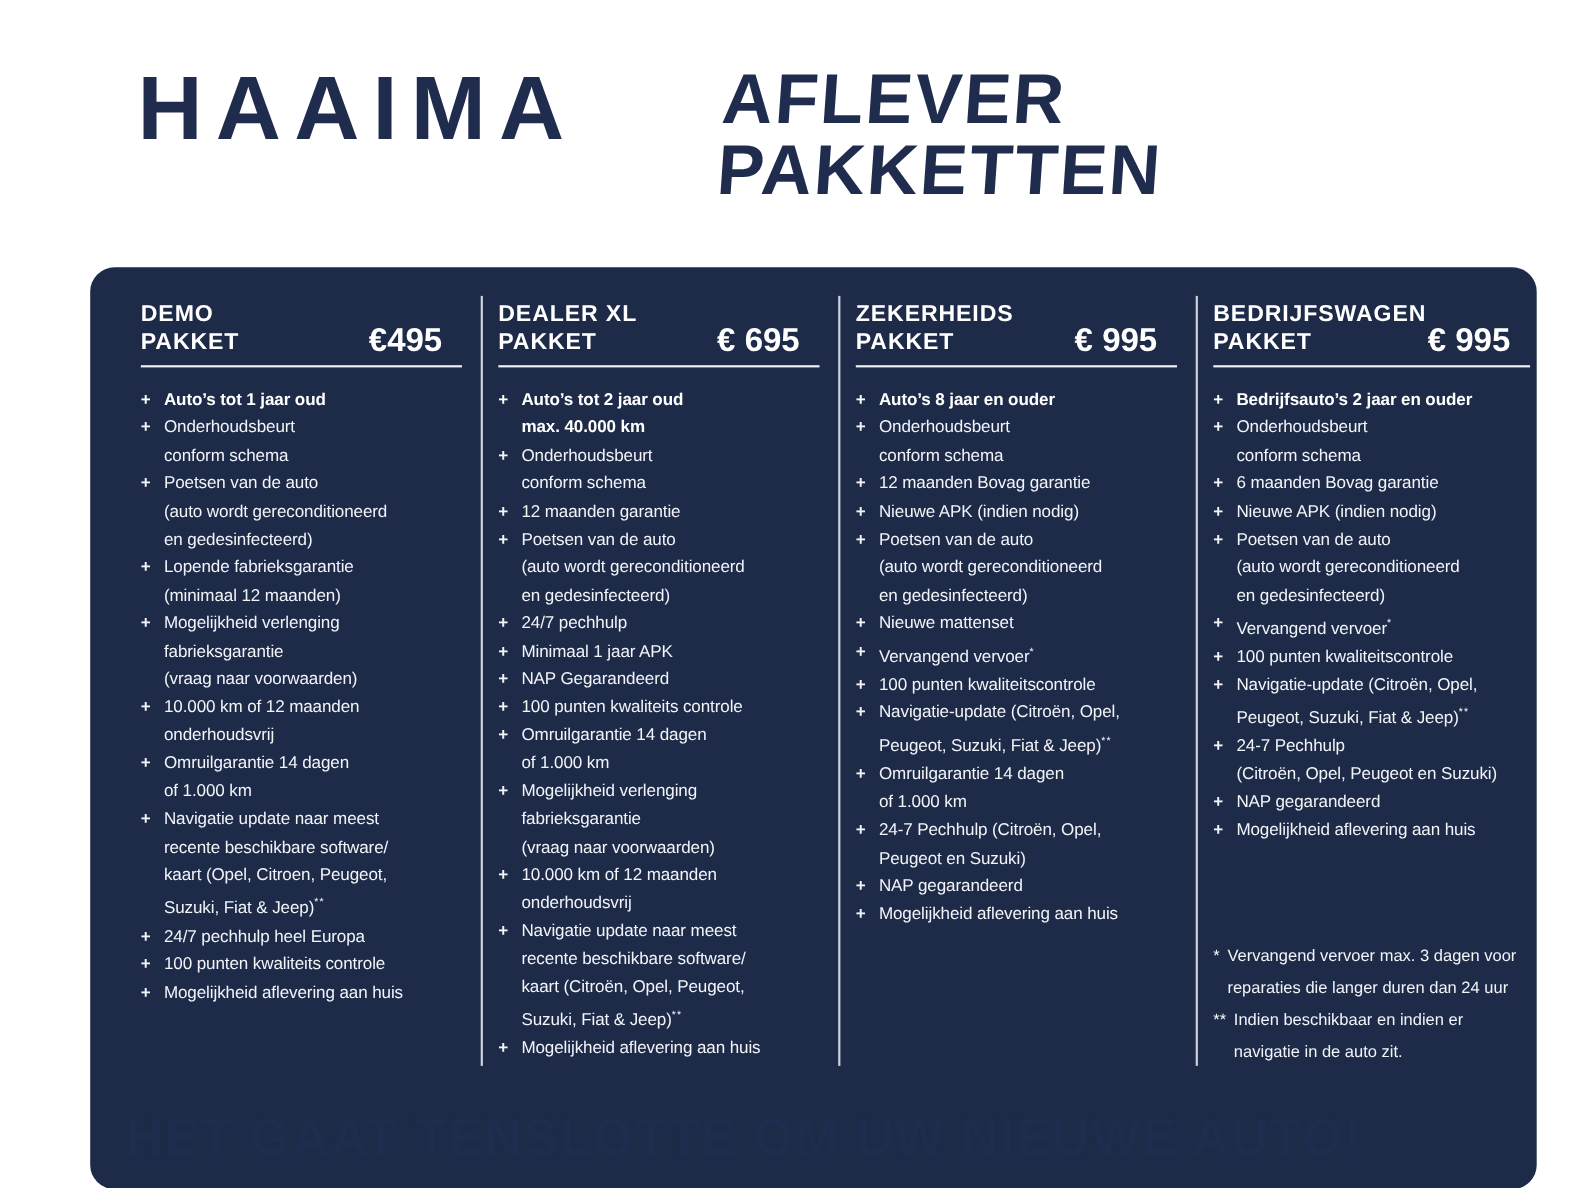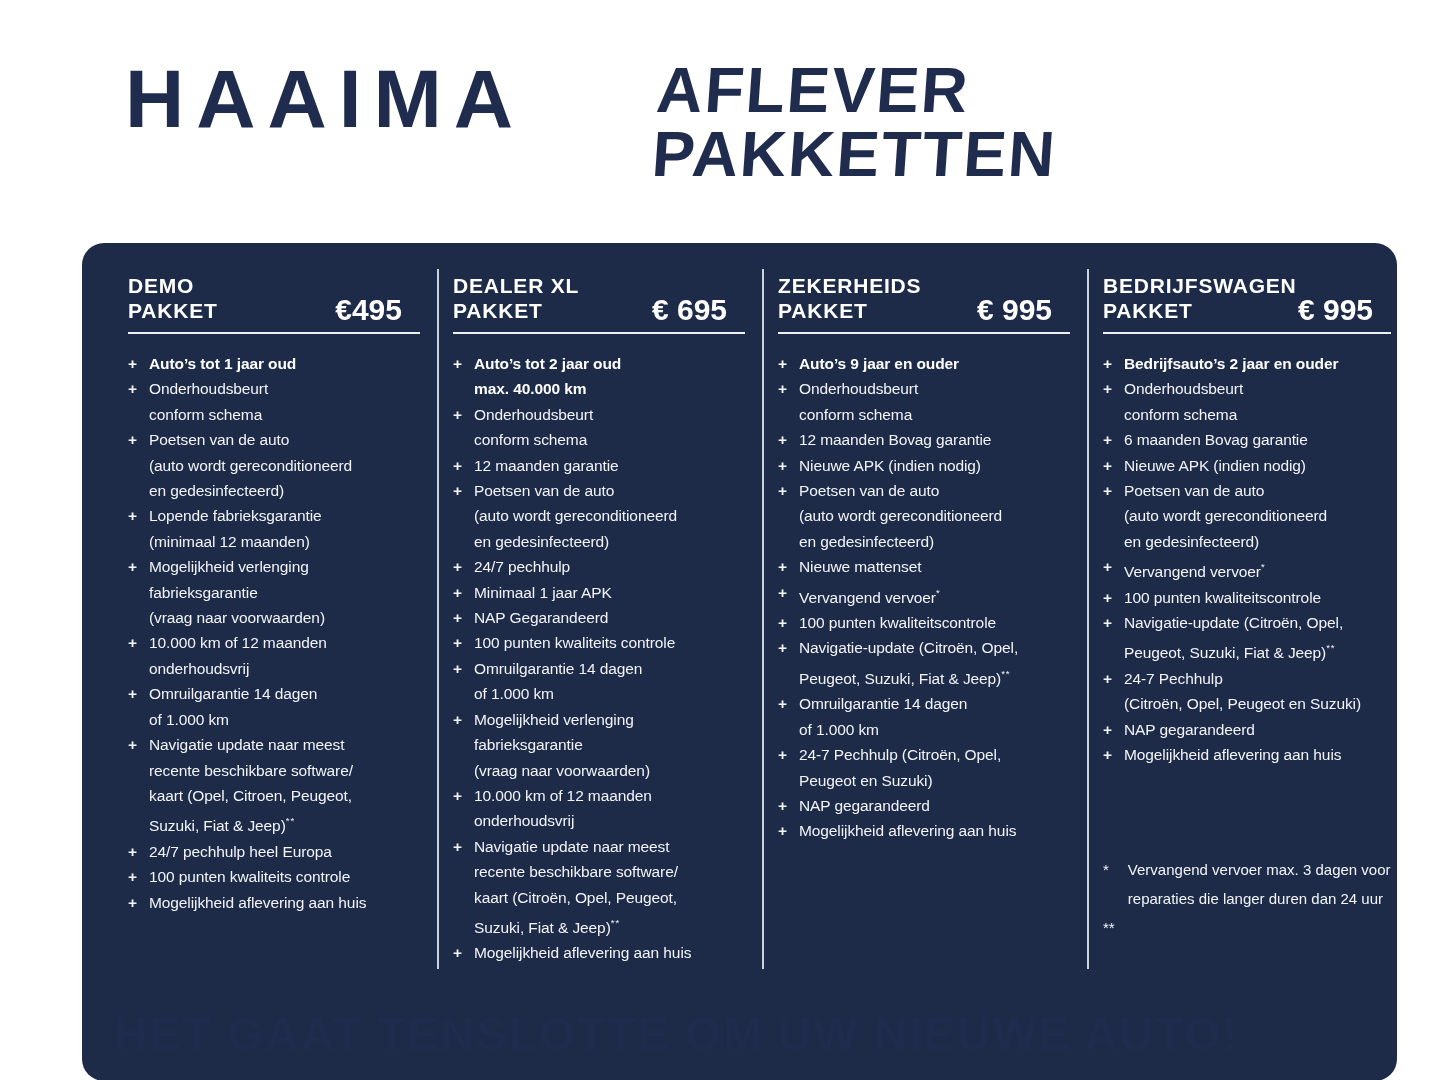--- a/index.html
+++ b/index.html
@@ -43,21 +43,21 @@
   .pkg-list{font-size:15.5px;line-height:25.4px;letter-spacing:-.1px;color:var(--light);}
   .item{display:flex;}
   .item .plus{flex:0 0 21px;font-weight:600;}
   .item .txt{flex:1 1 auto;}
   .item.bold{font-weight:700;color:#fff;}
   .sup{font-size:9.5px;vertical-align:7px;letter-spacing:1px;}
 
   .footnotes{position:absolute;left:0;top:582px;width:100%;font-size:15px;line-height:29px;color:var(--light);}
   .footnote{display:flex;}
   .footnote .fmark{flex:0 0 auto;padding-right:7px;}
-  .footnote .ftxt{white-space:pre-line;margin-left:12px;}
+  .footnote .ftxt{white-space:pre-line;}
 
   
   .tagline{
     position:absolute;left:82px;top:1008px;color:var(--ink);
     font-size:47px;line-height:1.1;font-weight:800;letter-spacing:1.5px;white-space:nowrap;margin-left:32px;
   }
 </style>
 </head>
 <body>
 
@@ -196,21 +196,21 @@
     <div class="col col3">
       <div class="pkg-head">
         <div class="pkg-name">ZEKERHEIDS
 PAKKET</div>
         <div class="pkg-price">€ 995</div>
       </div>
       <div class="pkg-rule"></div>
       <div class="pkg-list">
           <div class="item bold">
             <span class="plus">+</span>
-            <span class="txt">Auto’s 9 jaar en ouder</span>
+            <span class="txt">Auto’s 8 jaar en ouder</span>
           </div>
           <div class="item">
             <span class="plus">+</span>
             <span class="txt">Onderhoudsbeurt<br>conform schema</span>
           </div>
           <div class="item">
             <span class="plus">+</span>
             <span class="txt">12 maanden Bovag garantie</span>
           </div>
           <div class="item">
@@ -311,19 +311,21 @@
         </div>
 
       <div class="footnotes">
         <div class="footnote">
           <span class="fmark">*</span>
           <span class="ftxt">Vervangend vervoer max. 3 dagen voor
 reparaties die langer duren dan 24 uur</span>
         </div>
         <div class="footnote">
           <span class="fmark">**</span>
+          <span class="ftxt">Indien beschikbaar en indien er
+navigatie in de auto zit.</span>
         </div>
       </div>
     </div>
   </div>
 
   <div class="tagline">HET GAAT TENSLOTTE OM UW NIEUWE AUTO!</div>
 </div>
 
 </body></html>

